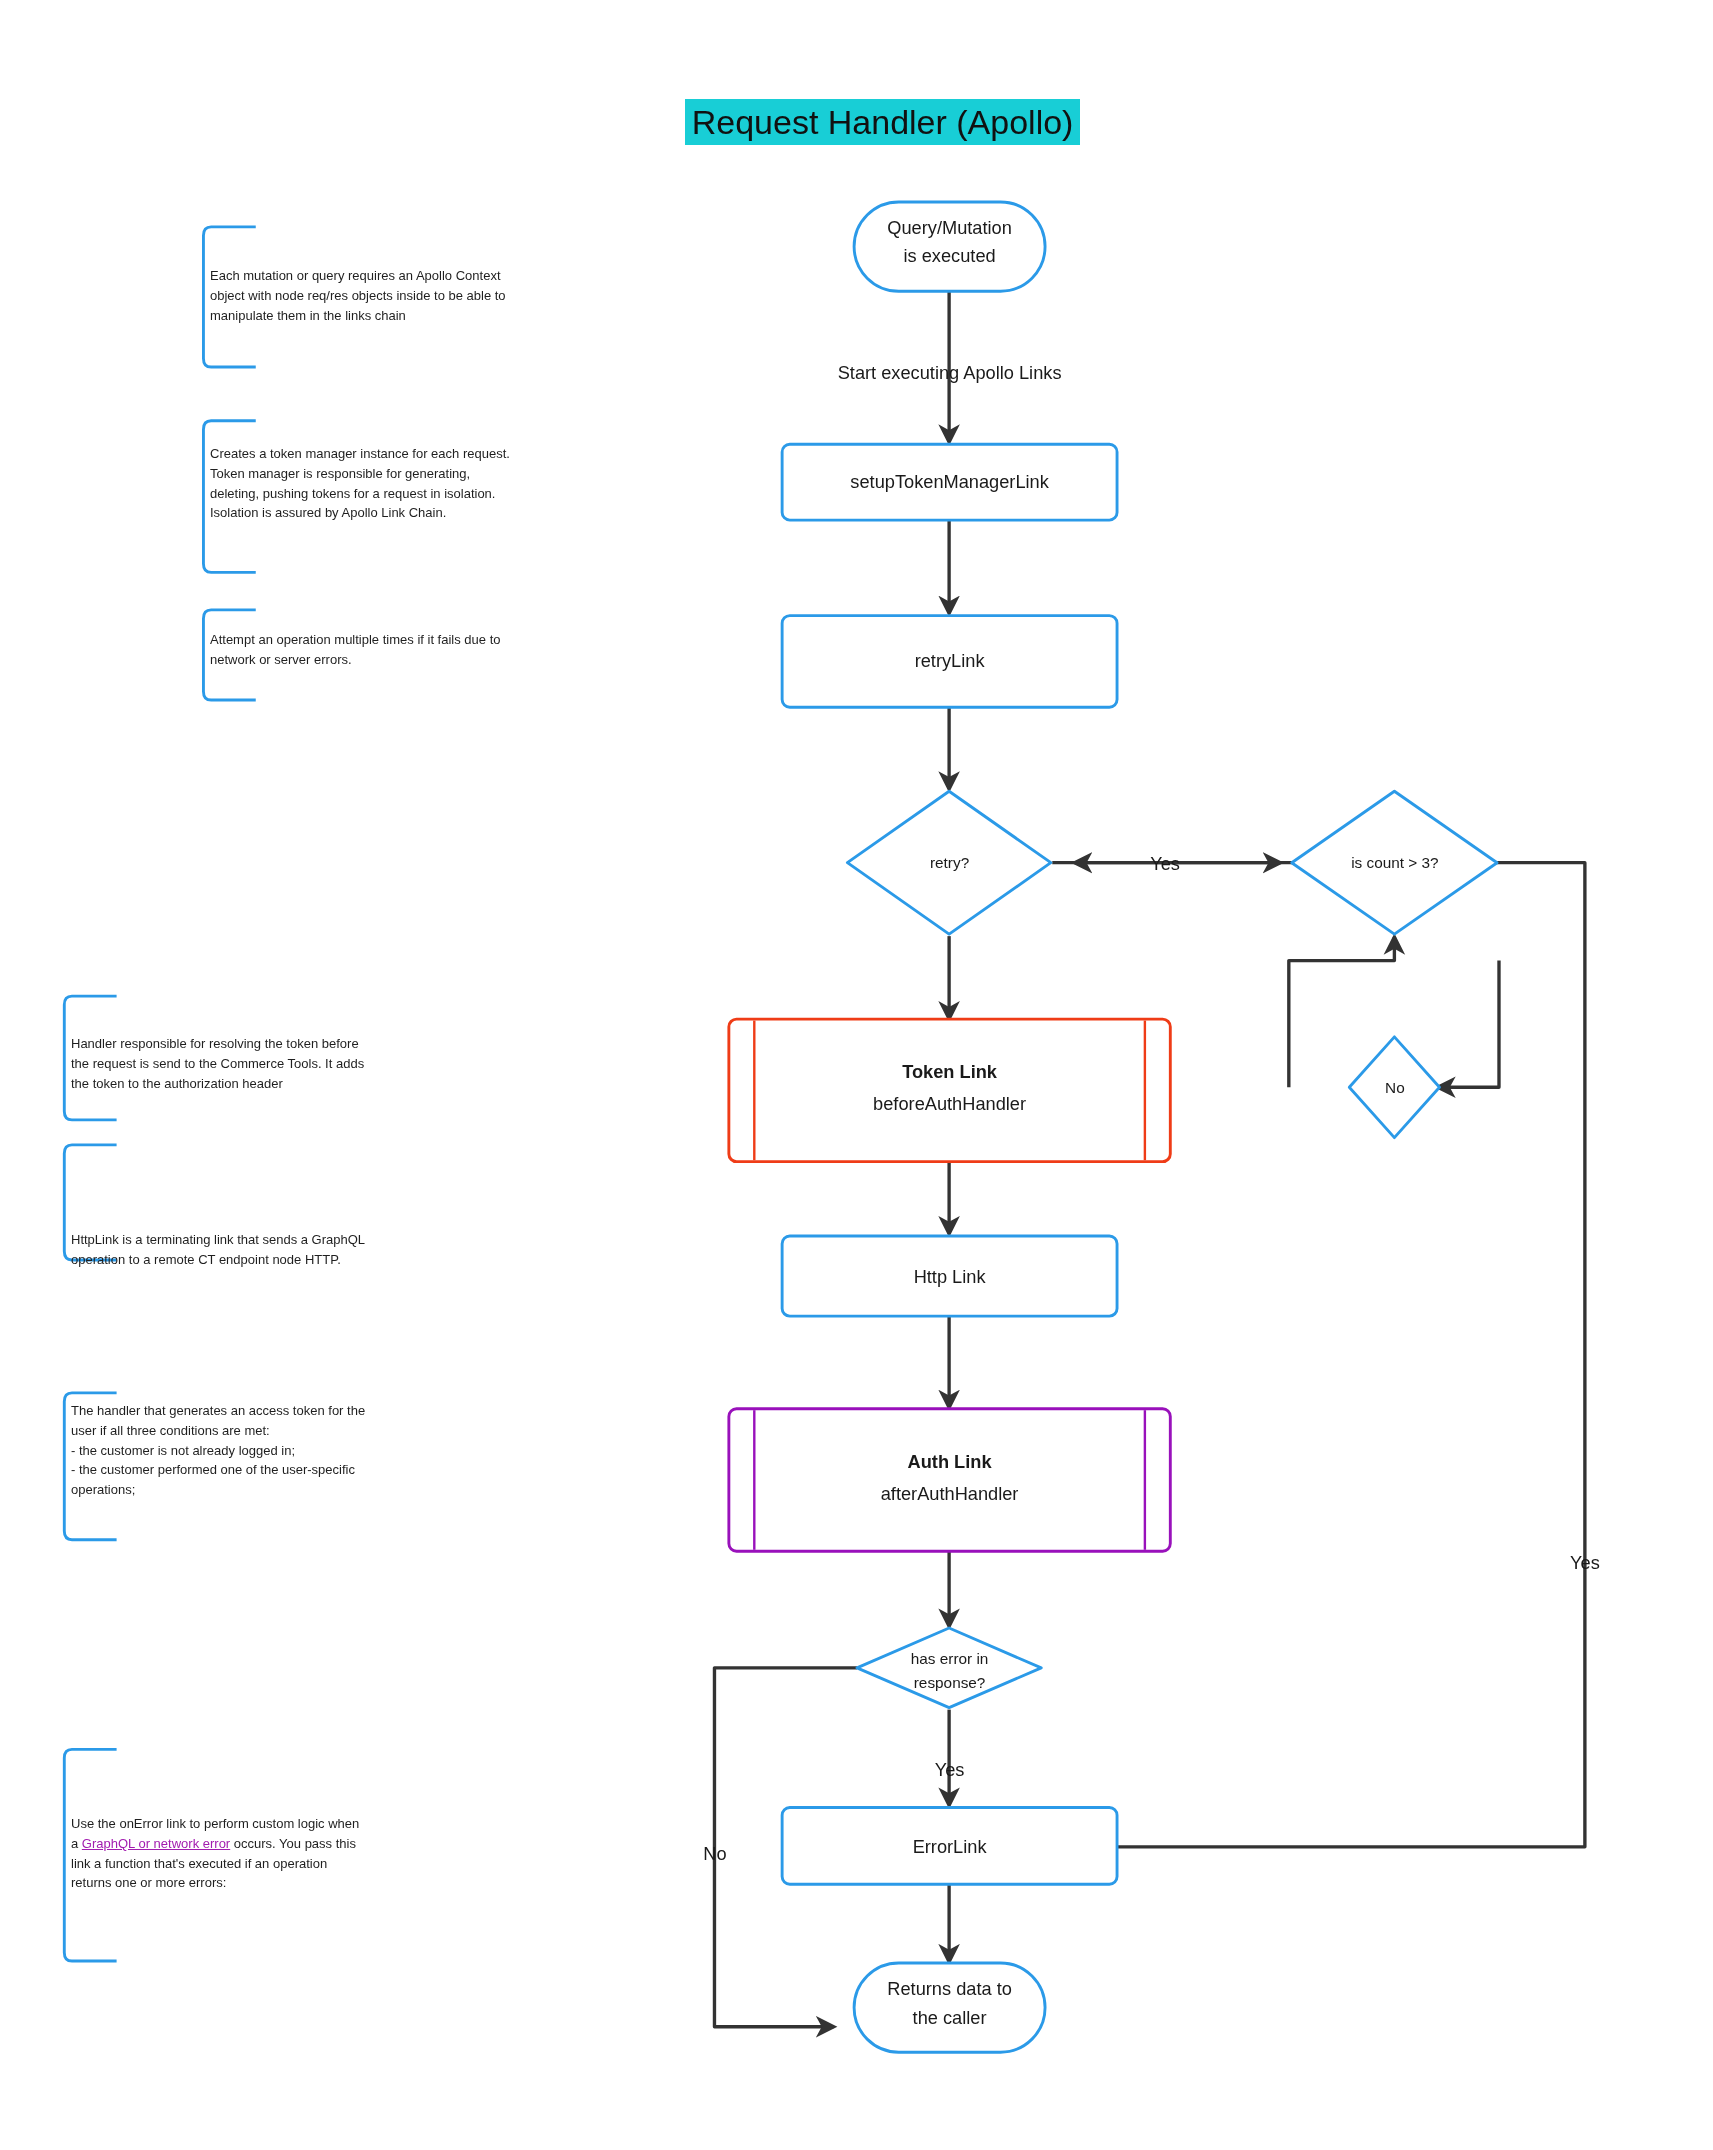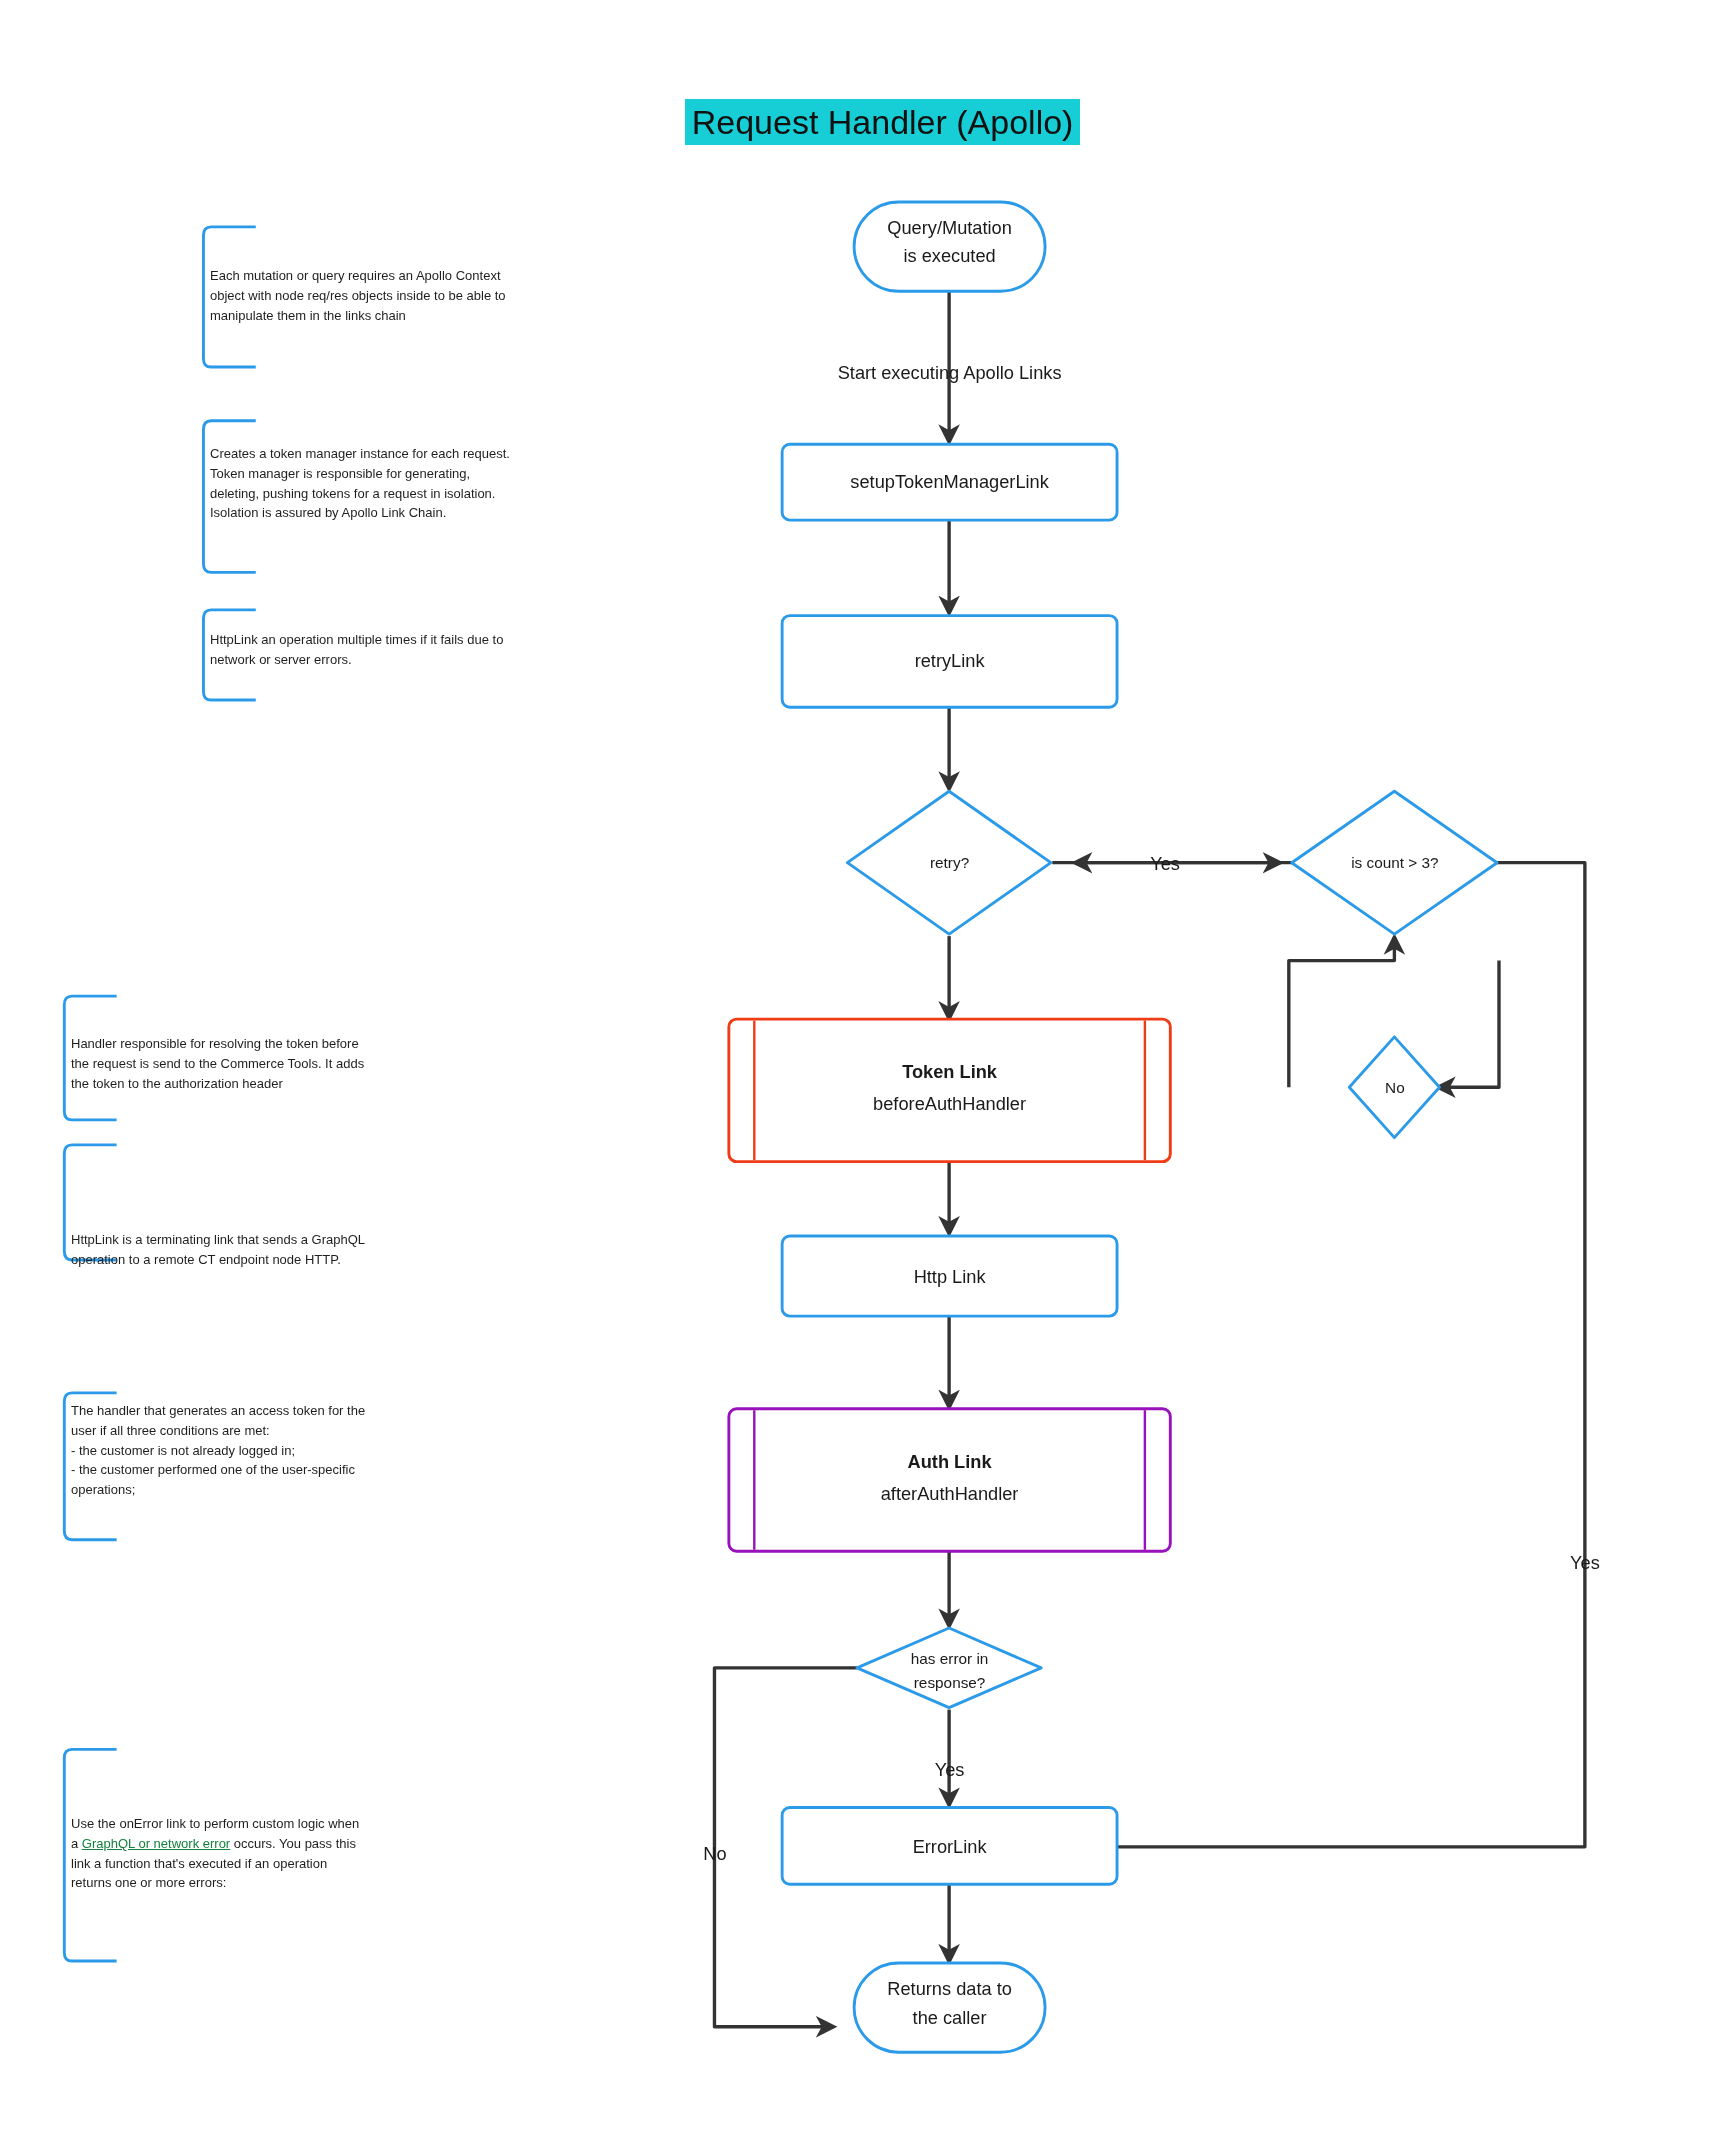--- a/index.html
+++ b/index.html
@@ -88,21 +88,21 @@
   }
   .note .note-text {
     position: absolute;
     font-family: Liberation Sans, sans-serif;
     font-size: 13px;
     line-height: 1.52;
     color: #1f1f1f;
     white-space: pre-line;
   }
   .note-link {
-    color: #15803d;
+    color: #a21caf;
     text-decoration: underline;
   }
 </style>
 </head>
 <body>
 
 <div id="stage">
 
   <div id="title-wrap">
     <span class="title-text">Request Handler (Apollo)</span>
@@ -300,21 +300,21 @@
   </div>
 
   <div class="note" style="left:210px; top:444px; width:432px;">
     <span class="note-text">Creates a token manager instance for each request.
 Token manager is responsible for generating,
 deleting, pushing tokens for a request in isolation.
 Isolation is assured by Apollo Link Chain.</span>
   </div>
 
   <div class="note" style="left:210px; top:630px; width:422px;">
-    <span class="note-text">HttpLink an operation multiple times if it fails due to
+    <span class="note-text">Attempt an operation multiple times if it fails due to
 network or server errors.</span>
   </div>
 
   <div class="note" style="left:71px; top:1034px; width:422px;">
     <span class="note-text">Handler responsible for resolving the token before
 the request is send to the Commerce Tools. It adds
 the token to the authorization header</span>
   </div>
 
   <div class="note" style="left:71px; top:1230px; width:427px;">

